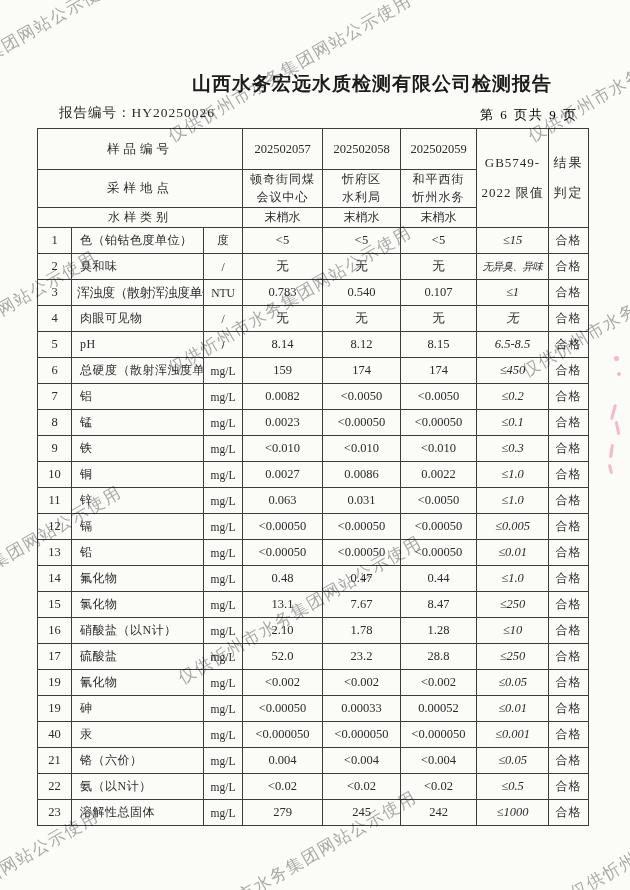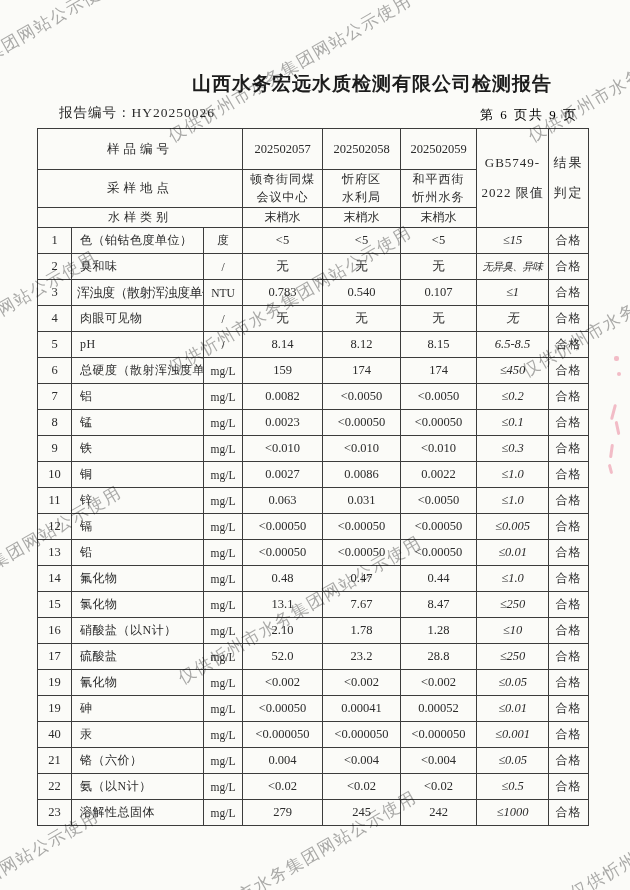--- a/index.html
+++ b/index.html
@@ -305,21 +305,21 @@
           <td class="c-v2">&lt;0.002</td>
           <td class="c-v3">&lt;0.002</td>
           <td class="c-limit">≤0.05</td>
           <td class="c-result">合格</td>
         </tr>
         <tr>
           <td class="c-no">19</td>
           <td class="c-name">砷</td>
           <td class="c-unit">mg/L</td>
           <td class="c-v1">&lt;0.00050</td>
-          <td class="c-v2">0.00041</td>
+          <td class="c-v2">0.00033</td>
           <td class="c-v3">0.00052</td>
           <td class="c-limit">≤0.01</td>
           <td class="c-result">合格</td>
         </tr>
         <tr>
           <td class="c-no">40</td>
           <td class="c-name">汞</td>
           <td class="c-unit">mg/L</td>
           <td class="c-v1">&lt;0.000050</td>
           <td class="c-v2">&lt;0.000050</td>

